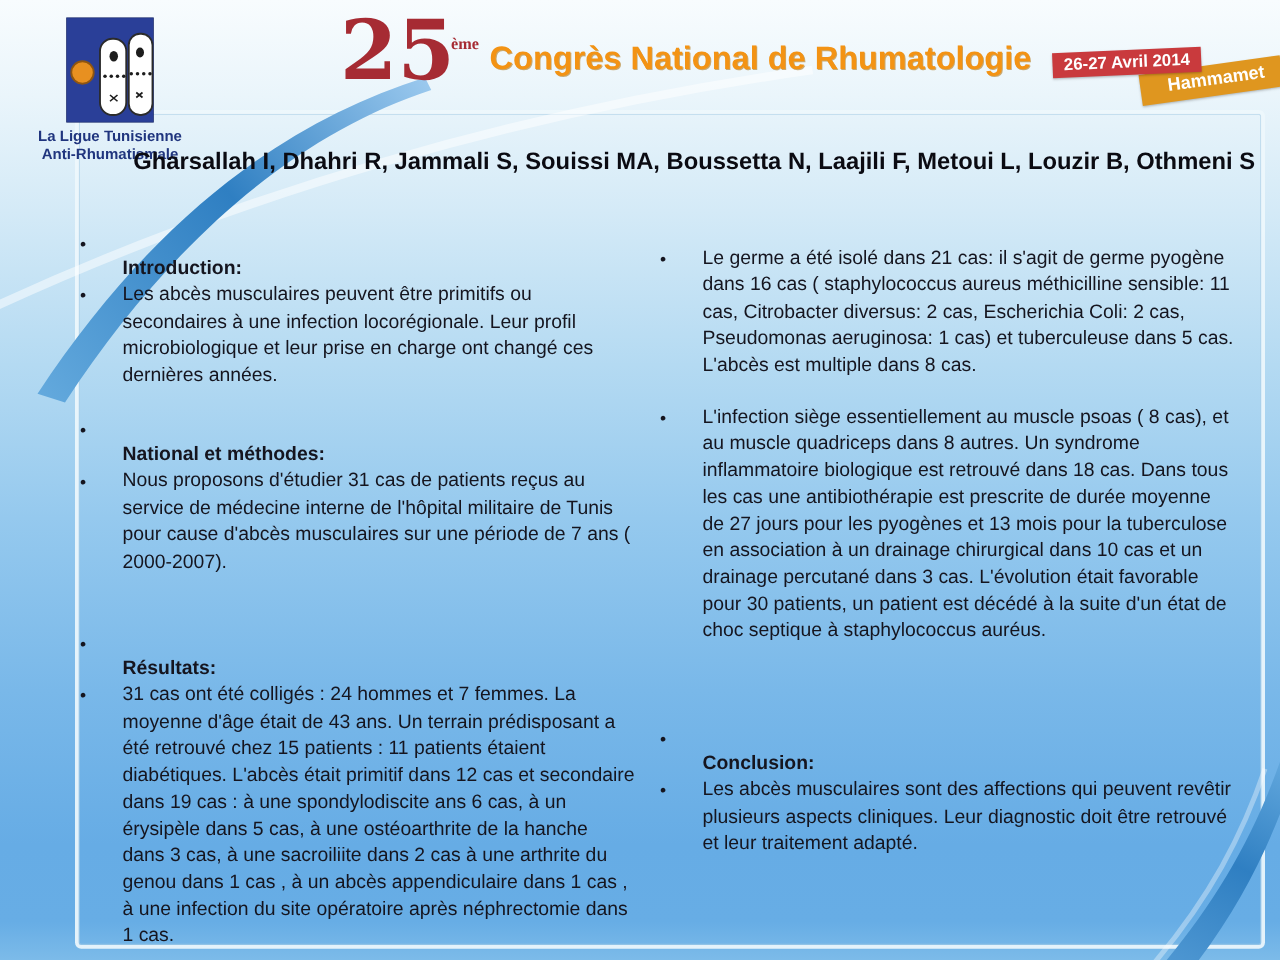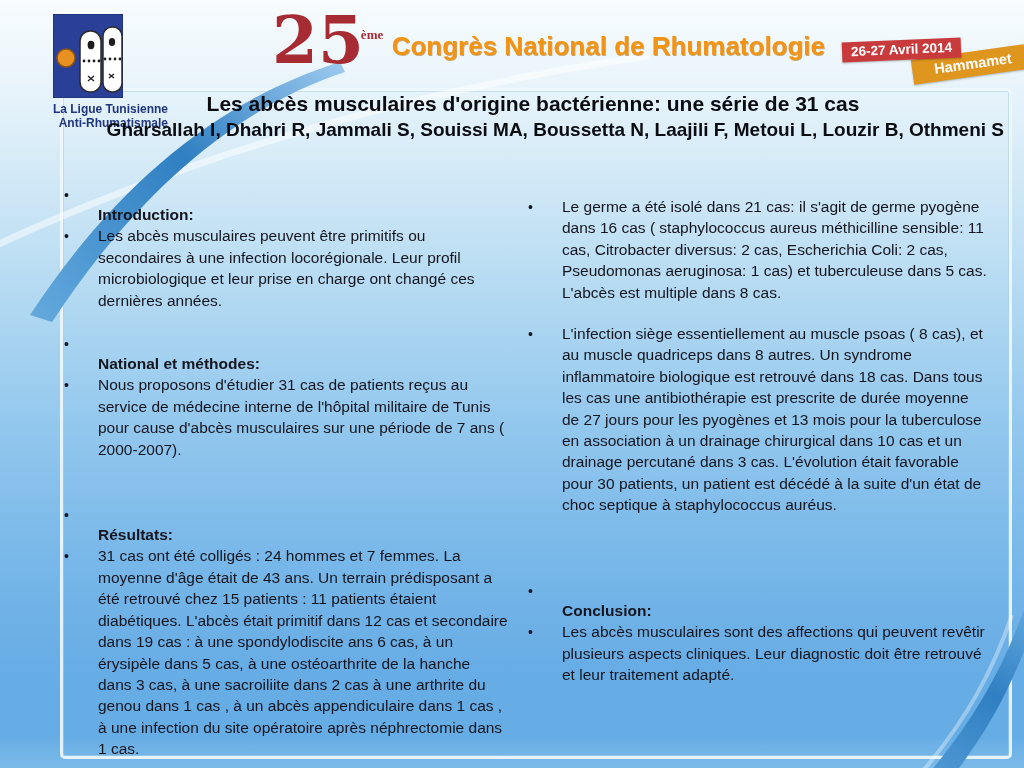--- a/index.html
+++ b/index.html
@@ -7,21 +7,21 @@
     position:relative;width:1024px;height:768px;overflow:hidden;
     font-family:"Liberation Sans",sans-serif;
     background:linear-gradient(180deg,#f8fcfe 0%,#eaf5fb 10%,#d4eaf7 22%,#b4daf2 38%,#95c9ee 54%,#79b8e9 72%,#66ace5 88%,#67ade5 96%,#7cbbe9 100%);
   }
   .deco{position:absolute;left:0;top:0;z-index:3;pointer-events:none;}
   .content-box{
     position:absolute;left:60px;top:88px;width:946px;height:665px;z-index:2;
     border:3px solid rgba(238,247,252,0.92);border-radius:5px;
     box-shadow:inset 0 0 0 1px rgba(170,205,230,0.55);
   }
-  .logo-block{position:absolute;left:8px;top:14px;width:160px;z-index:4;text-align:right;}
+  .logo-block{position:absolute;left:8px;top:14px;width:160px;z-index:4;text-align:center;}
   .logo-art{display:block;margin:0 auto;}
   .logo-caption{margin-top:4px;font-weight:bold;font-size:12px;line-height:14px;color:#20357e;}
   .congress-header{position:absolute;left:272px;top:14px;z-index:5;white-space:nowrap;}
   .congress-number{font-family:"DejaVu Serif",serif;font-weight:bold;font-size:66px;line-height:52px;color:#a62b33;}
   .congress-sup{font-family:Liberation Serif, serif;font-weight:bold;font-size:13px;color:#a62b33;vertical-align:24px;margin-left:-3px;}
   .congress-title{font-weight:bold;font-size:26px;color:#f39314;margin-left:4px;vertical-align:8px;text-shadow:0.7px 0.9px 0 rgba(170,105,0,0.55);}
   .badge{position:absolute;font-weight:bold;color:#fff;white-space:nowrap;}
   .badge-date{left:842px;top:40px;z-index:7;background:#c93a3d;font-size:13.5px;padding:2px 9px 3px 9px;transform:rotate(-2.5deg);box-shadow:0 1px 2px rgba(0,0,0,0.25);}
   .badge-loc{left:912px;top:52px;z-index:6;background:#df961f;font-size:14.5px;padding:4px 14px 5px 22px;transform:rotate(-8deg);box-shadow:0 1px 2px rgba(0,0,0,0.25);}
   .poster-title{position:absolute;left:60px;top:92px;width:946px;z-index:5;text-align:center;font-weight:bold;font-size:21px;color:#0b0b12;}
@@ -86,21 +86,20 @@
   </div>
 
   <div class="congress-header">
     <span class="congress-number">25</span><span class="congress-sup">ème</span>
     <span class="congress-title">Congrès National de Rhumatologie</span>
   </div>
 
   <div class="badge badge-loc">Hammamet</div>
   <div class="badge badge-date">26-27 Avril 2014</div>
 
-  <div class="poster-title">Les abcès musculaires d'origine bactérienne: une série de 31 cas</div>
   <div class="poster-authors">Gharsallah I, Dhahri R, Jammali S, Souissi MA, Boussetta N, Laajili F, Metoui L, Louzir B, Othmeni S</div>
 
   <div class="col col-left" id="col-left">
       <div class="section" style="margin-bottom: 22px;">
         <div class="bullet-row section-heading">
           <span class="bullet">•</span>
           <span class="bullet-text">Introduction:</span>
         </div>
         <div class="bullet-row section-body">
           <span class="bullet">•</span>

